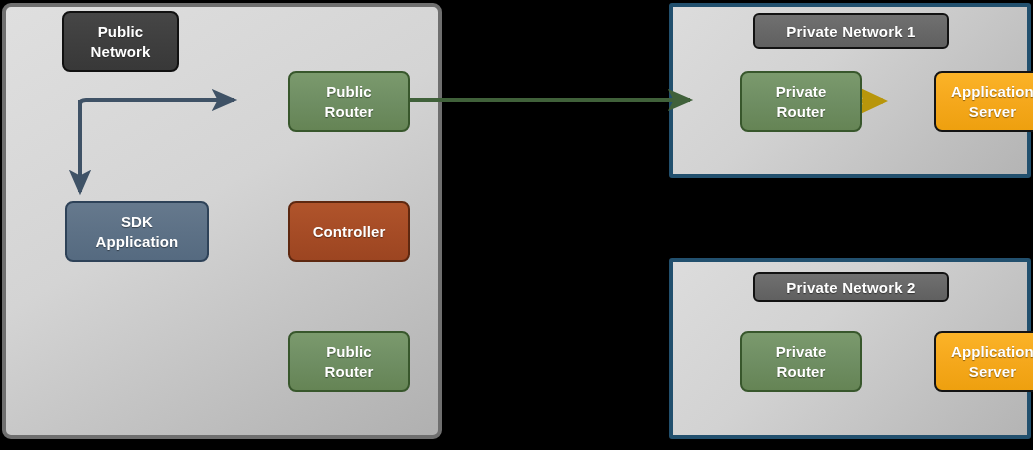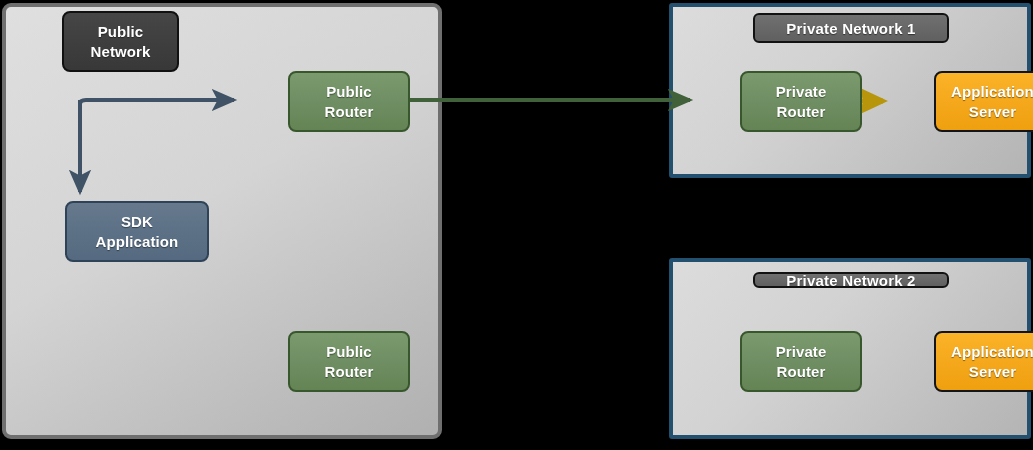--- a/index.html
+++ b/index.html
@@ -167,41 +167,44 @@
   <div class="node node-router-public" style="left:240px; top:71px; width:122px; height:61px;">
     <span>Public</span>
     <span>Router</span>
   </div>
 
   <div class="node node-sdk" style="left:17px; top:201px; width:144px; height:61px;">
     <span>SDK</span>
     <span>Application</span>
   </div>
 
+  <div class="node node-controller" style="left:240px; top:201px; width:122px; height:61px;">
+    <span>Controller</span>
+  </div>
 
   <div class="node node-router-public" style="left:240px; top:331px; width:122px; height:61px;">
     <span>Public</span>
     <span>Router</span>
   </div>
 
-  <div class="net-badge" style="left:753px; top:13px; width:196px; height:30px;">
+  <div class="net-badge" style="left:753px; top:13px; width:196px; height:36px;">
     <span>Private Network 1</span>
   </div>
 
   <div class="node node-router-private" style="left:692px; top:71px; width:122px; height:61px;">
     <span>Private</span>
     <span>Router</span>
   </div>
 
   <div class="node node-appserver" style="left:886px; top:71px; width:117px; height:61px;">
     <span>Application</span>
     <span>Server</span>
   </div>
 
-  <div class="net-badge" style="left:753px; top:272px; width:196px; height:16px;">
+  <div class="net-badge" style="left:753px; top:272px; width:196px; height:30px;">
     <span>Private Network 2</span>
   </div>
 
   <div class="node node-router-private" style="left:692px; top:331px; width:122px; height:61px;">
     <span>Private</span>
     <span>Router</span>
   </div>
 
   <div class="node node-appserver" style="left:886px; top:331px; width:117px; height:61px;">
     <span>Application</span>

